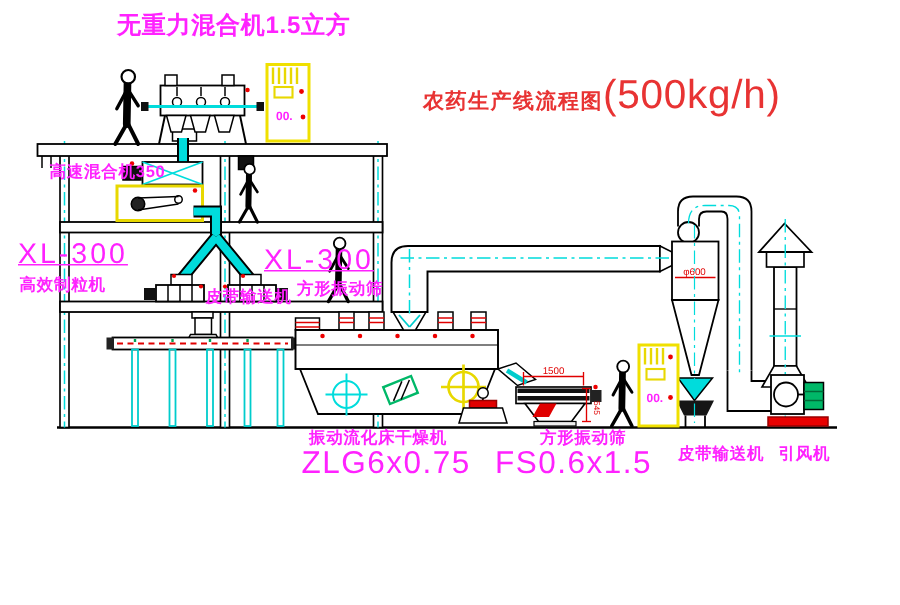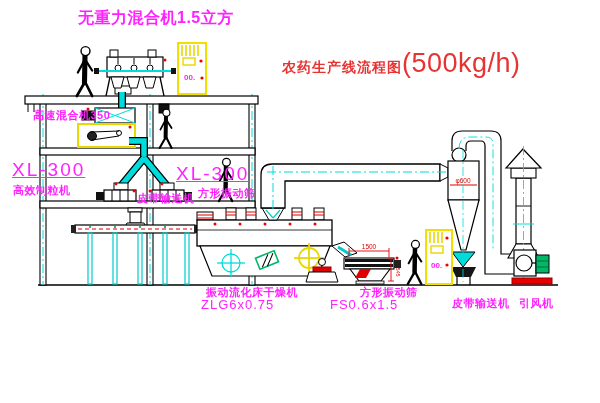--- a/index.html
+++ b/index.html
@@ -1,21 +1,21 @@
 <!DOCTYPE html>
 <html><head>
 <meta charset="utf-8">
 <style>
   html,body{margin:0;padding:0;background:#fff;}
   .stage{position:relative;width:600px;height:403px;background:#ffffff;overflow:hidden;
          font-family:"Liberation Sans",sans-serif;}
   .stage svg{position:absolute;left:0;top:0;}
   .lab{position:absolute;color:#ff22ff;white-space:nowrap;line-height:1;}
   .lab.small{font-size:11px;font-weight:bold;letter-spacing:0.5px;}
-  .lab.model{font-size:13px;font-weight:400;letter-spacing:1px;}
+  .lab.model{font-size:21px;font-weight:400;letter-spacing:1px;}
   .lab.xl{font-size:19px;font-weight:400;letter-spacing:2px;text-decoration:underline;}
   .lab.top{font-size:16px;font-weight:bold;letter-spacing:0.5px;}
   .title{position:absolute;left:282px;top:50px;color:#e83333;white-space:nowrap;line-height:1;}
   .title .cn{font-size:14px;font-weight:bold;letter-spacing:1px;font-family:Liberation Serif, serif;}
   .title .cap{font-size:27px;font-weight:400;letter-spacing:0.5px;}
 </style>
 </head>
 <body>
 
 <div class="stage">

